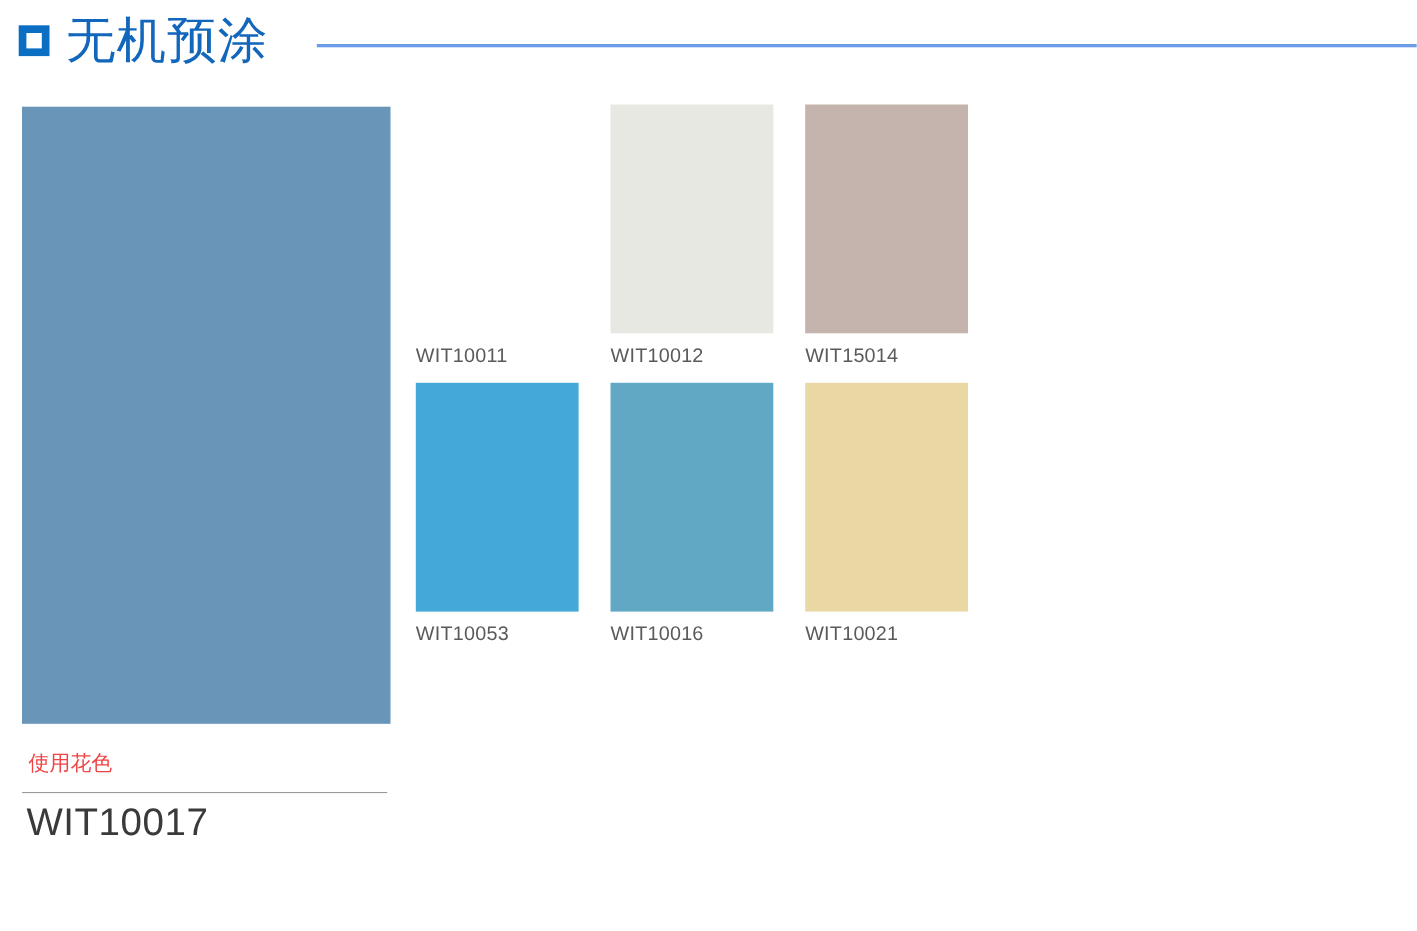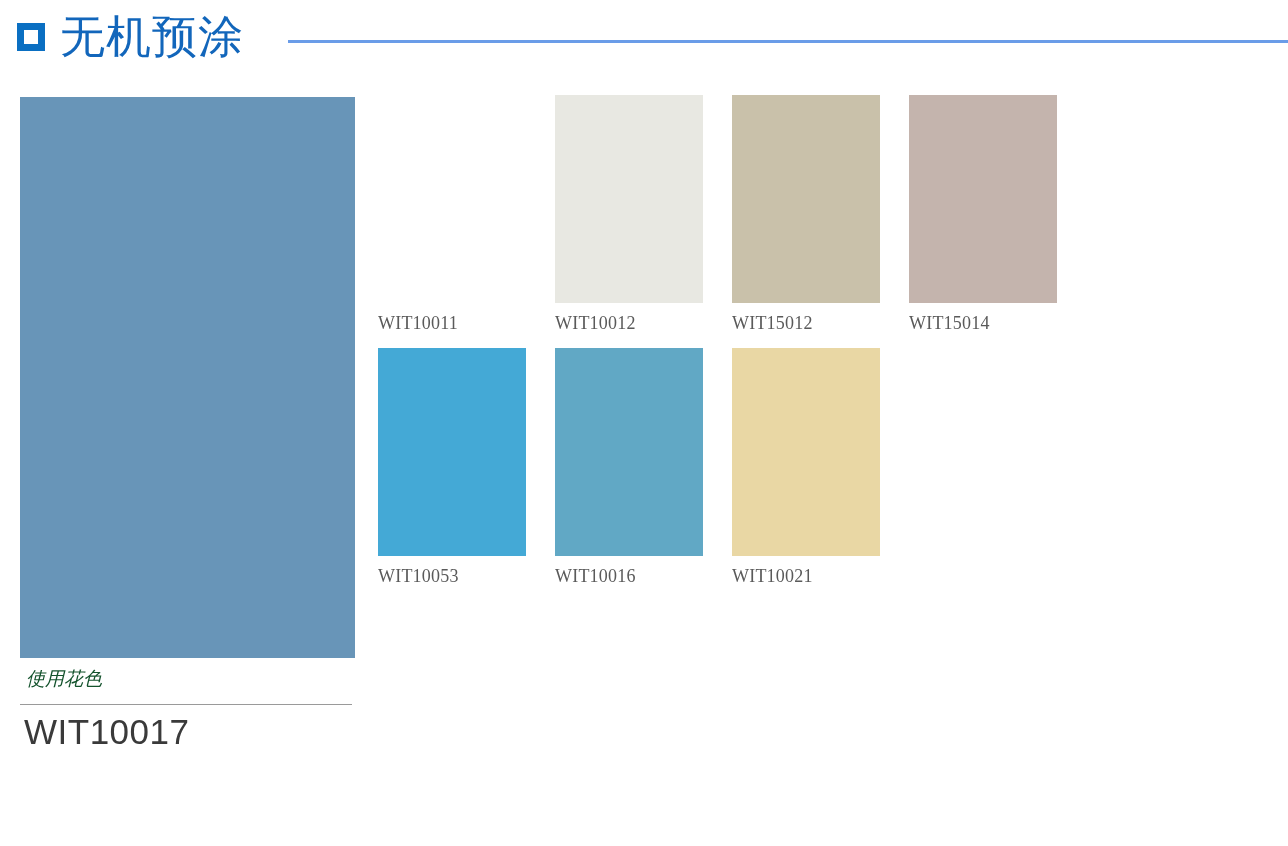--- a/index.html
+++ b/index.html
@@ -76,26 +76,25 @@
     width: 335px;
   }
 
   .feature-swatch {
     width: 335px;
     height: 561px;
     background: #6895b8;
   }
 
   .feature-caption-label {
-    margin-top: 8px;
+    margin-top: 24px;
     font-size: 19px;
-    color: #14532d;
+    color: #ef4444;
     line-height: 26px;
     padding-left: 6px;
-    font-style: italic;
   }
 
   .feature-divider {
     margin-top: 12px;
     width: 332px;
     height: 1px;
     background: #9a9a9a;
   }
 
   .feature-code {
@@ -116,21 +115,20 @@
   }
 
   .grid-row {
     display: flex;
     gap: 29px;
     margin-bottom: 13px;
   }
 
   .grid-cell {
     width: 148px;
-    font-family: Liberation Serif, serif;
   }
 
   .cell-swatch {
     width: 148px;
     height: 208px;
     background: #ffffff;
   }
 
   .cell-label {
     margin-top: 8px;
@@ -166,24 +164,20 @@
     <div class="grid-row">
       <div class="grid-cell">
         <div class="cell-swatch" style="background: rgb(255, 255, 255);"></div>
         <div class="cell-label">WIT10011</div>
       </div>
       <div class="grid-cell">
         <div class="cell-swatch" style="background: rgb(232, 232, 226);"></div>
         <div class="cell-label">WIT10012</div>
       </div>
       <div class="grid-cell">
-        <div class="cell-swatch" style="background: rgb(201, 193, 170);"></div>
-        <div class="cell-label">WIT15012</div>
-      </div>
-      <div class="grid-cell">
         <div class="cell-swatch" style="background: rgb(196, 180, 173);"></div>
         <div class="cell-label">WIT15014</div>
       </div>
     </div>
 
     <div class="grid-row">
       <div class="grid-cell">
         <div class="cell-swatch" style="background: rgb(68, 169, 214);"></div>
         <div class="cell-label">WIT10053</div>
       </div>

